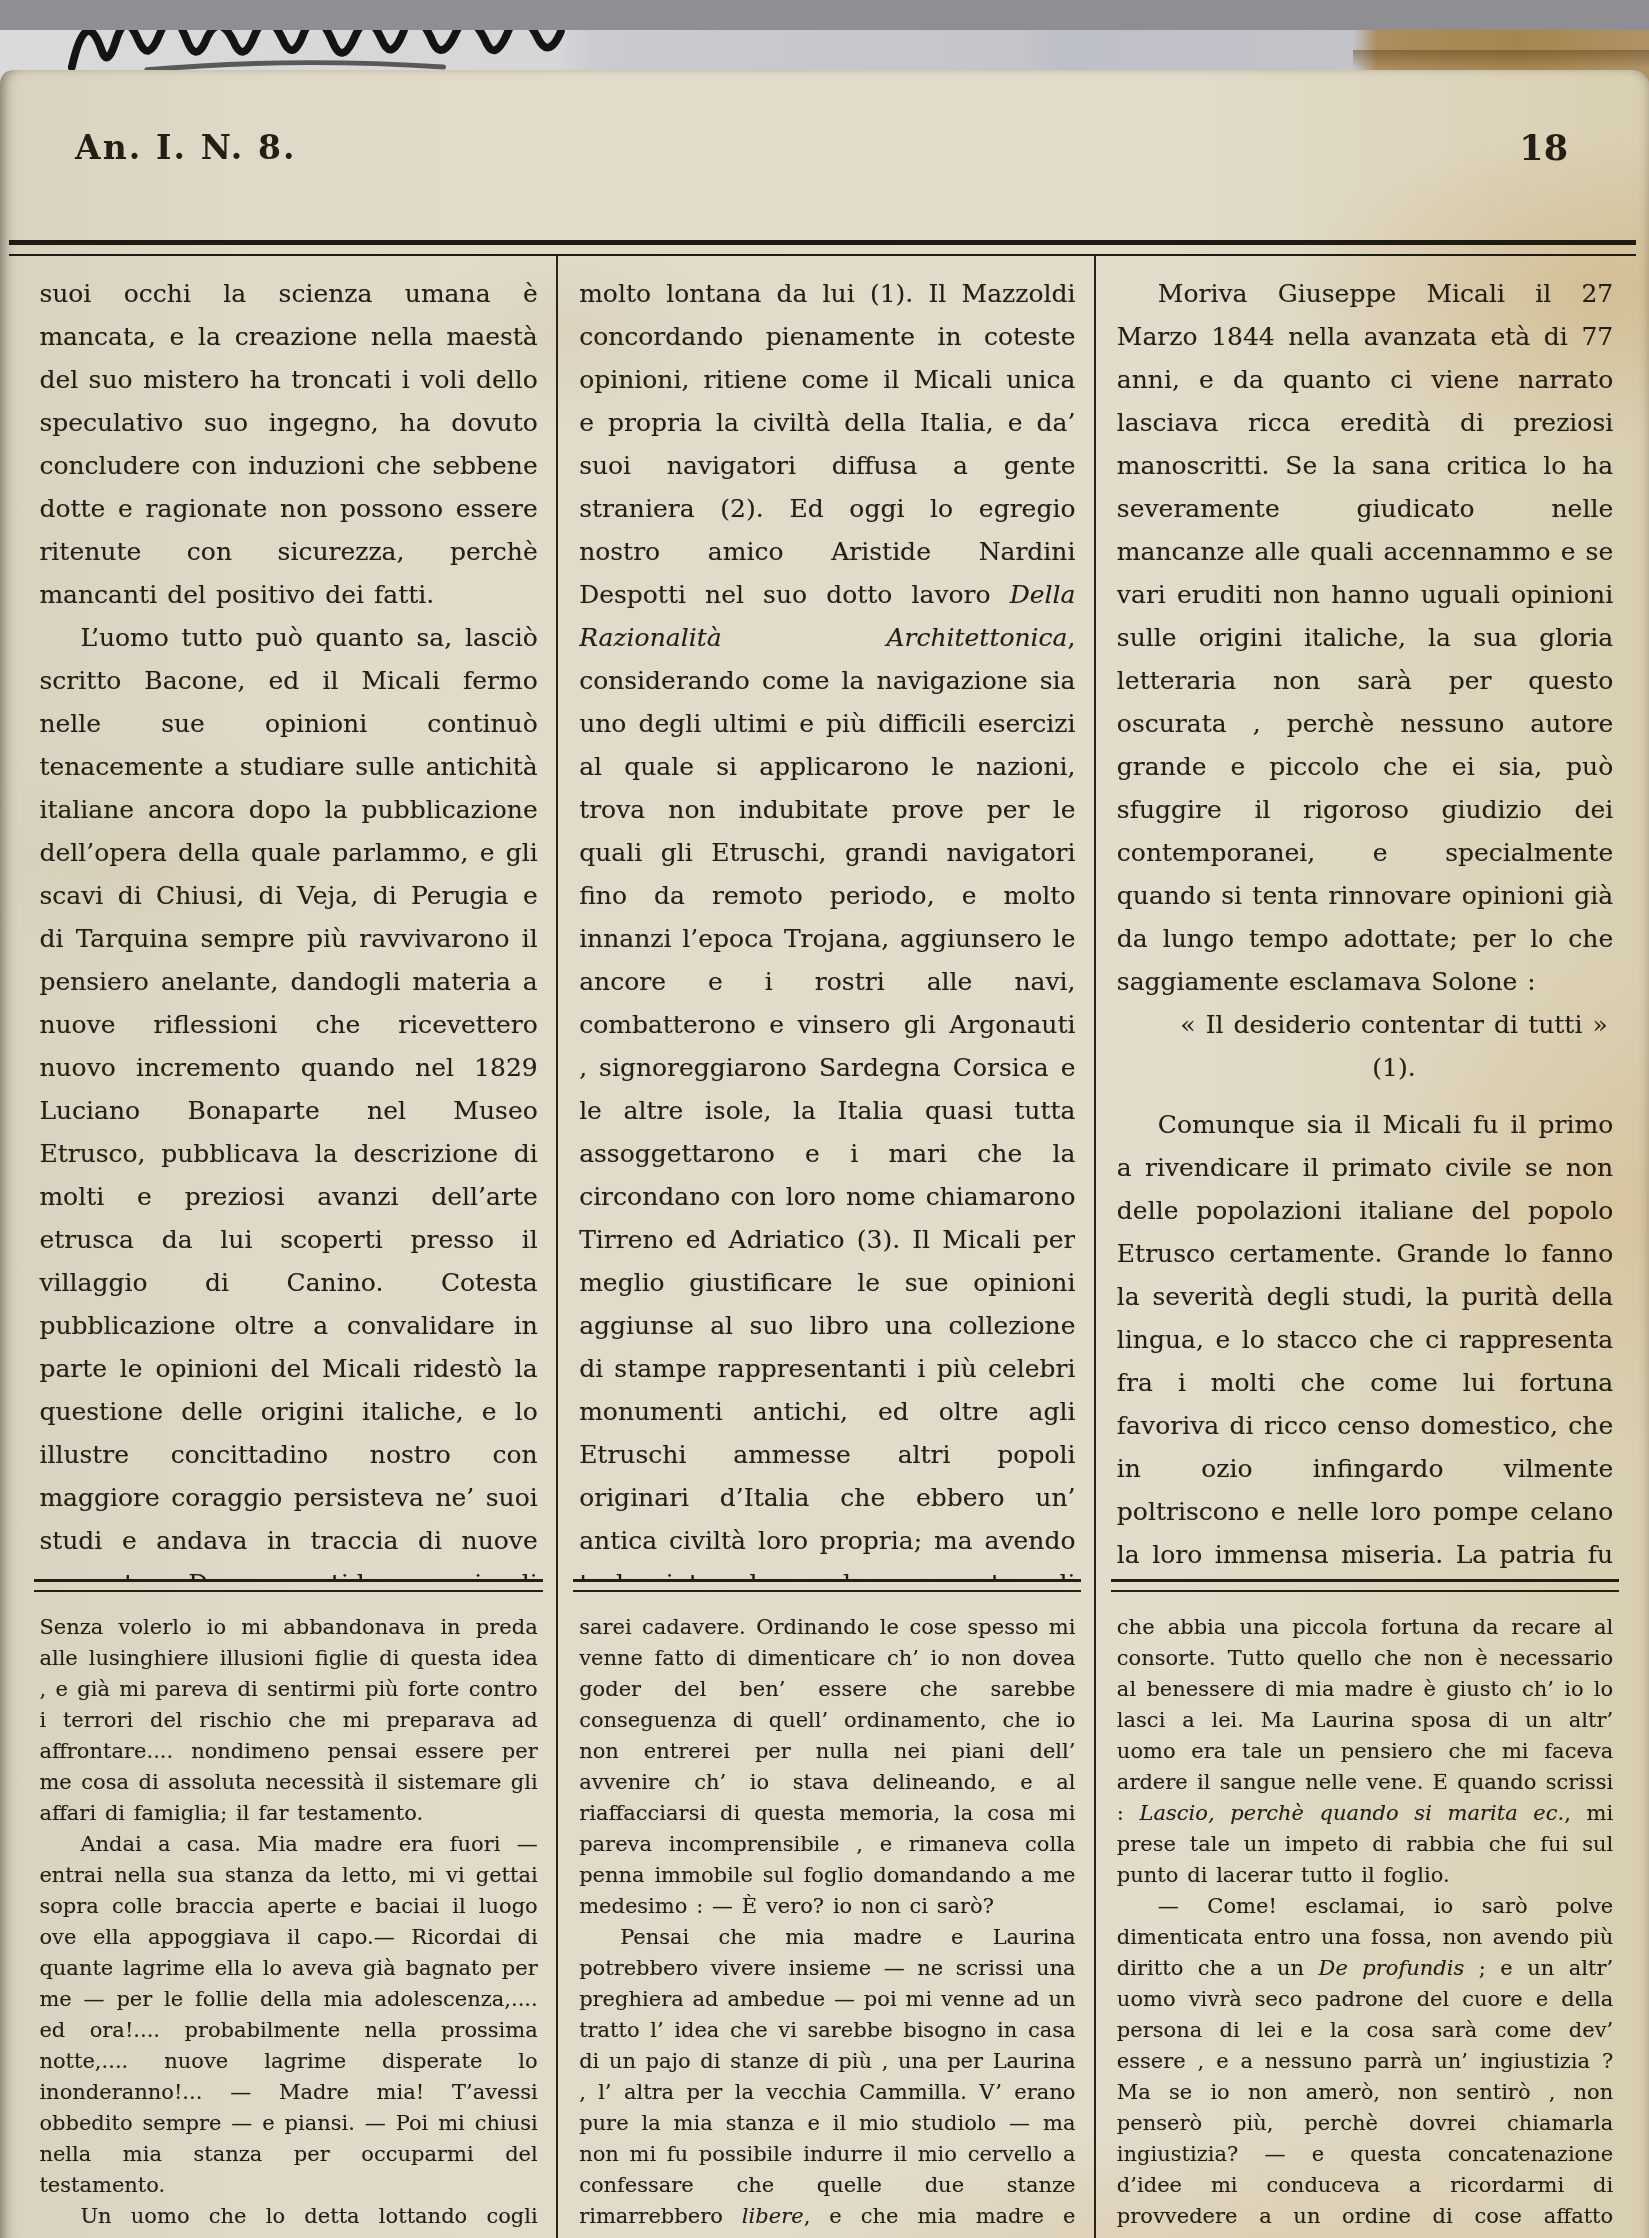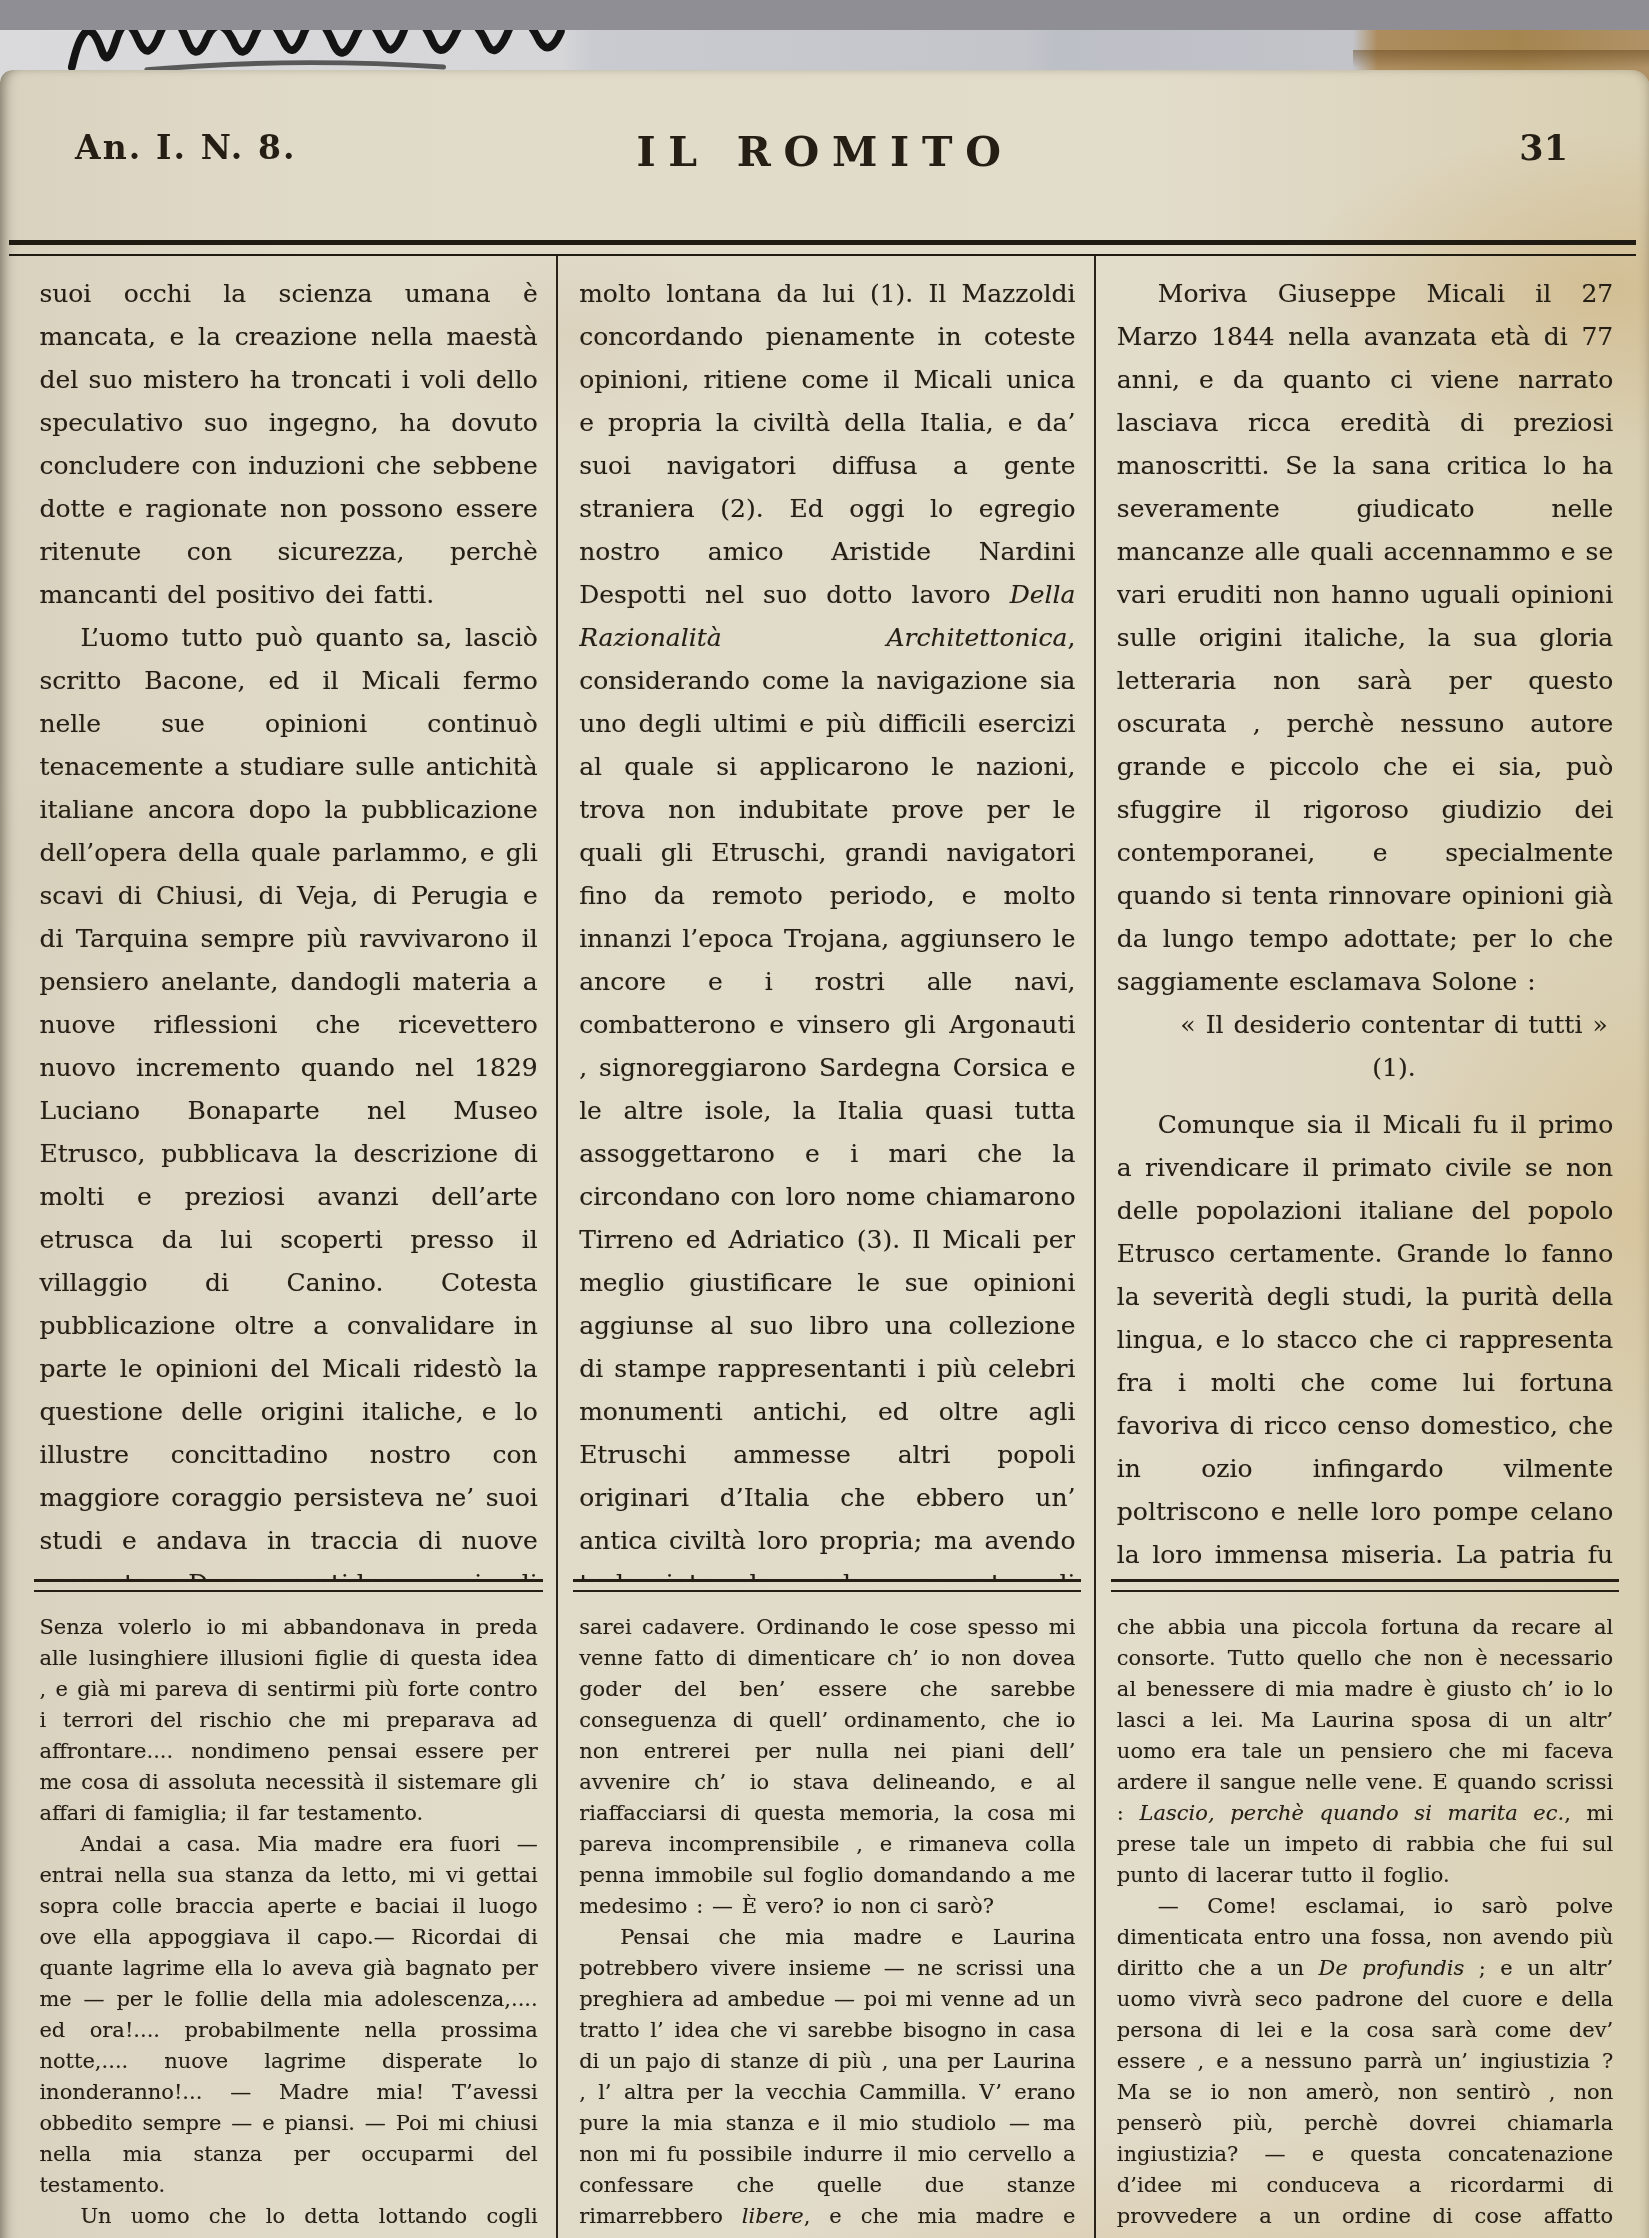--- a/index.html
+++ b/index.html
@@ -56,22 +56,21 @@
       <path d="M14 96 Q 34 8 56 72 Q 64 98 76 60 Q 90 14 108 58 Q 122 92 138 50 Q 156 6 176 56 Q 188 90 202 62 Q 220 16 242 58 Q 256 94 272 52 Q 290 10 312 56 Q 326 92 342 48 Q 360 8 382 58 Q 396 96 414 54 Q 432 12 452 56 Q 466 92 484 44 Q 498 6 522 54 Q 536 92 556 50 Q 574 10 598 56 Q 612 94 632 44 Q 648 8 672 52 Q 688 88 706 46" fill="none" stroke="#141414" stroke-width="11" stroke-linecap="round"></path>
       <path d="M120 100 Q 320 82 540 96" fill="none" stroke="#141414" stroke-width="7" stroke-linecap="round" opacity=".65"></path>
     </svg>
     <div class="tan-shade"></div>
   </div>
 
   <div class="paper">
 
     <div class="masthead">
       <span class="issue">An. I. N. 8.</span>
-      <div class="nameplate">IL ROMITO</div>
-      <span class="pagenum">31</span>
+      <span class="pagenum">18</span>
     </div>
     <div class="headrule"></div>
 
     <div class="cols">
 
       <div class="col">
         <div class="top-block coltext">
             <p class="noindent"><span>suoi occhi la scienza umana è mancata, e la creazione nella maestà del suo mistero ha troncati i voli dello speculativo suo ingegno, ha dovuto concludere con induzioni che sebbene dotte e ragionate non possono essere ritenute con sicurezza, perchè mancanti del positivo dei fatti.</span></p>
             <p><span>L’uomo tutto può quanto sa, lasciò scritto Bacone, ed il Micali fermo nelle sue opinioni continuò tenacemente a studiare sulle antichità italiane ancora dopo la pubblicazione dell’opera della quale parlammo, e gli scavi di Chiusi, di Veja, di Perugia e di Tarquina sempre più ravvivarono il pensiero anelante, dandogli materia a nuove riflessioni che ricevettero nuovo incremento quando nel 1829 Luciano Bonaparte nel Museo Etrusco, pubblicava la descrizione di molti e preziosi avanzi dell’arte etrusca da lui scoperti presso il villaggio di Canino. Cotesta pubblicazione oltre a convalidare in parte le opinioni del Micali ridestò la questione delle origini italiche, e lo illustre concittadino nostro con maggiore coraggio persisteva ne’ suoi studi e andava in traccia di nuove scoperte. Dopo ventidue anni di meditazione ricompose l’opera sua con altri elementi ed ordine diverso, che dette alla luce nel 1832 con titolo assai più preciso e più corrispondente allo scopo che si era prefisso, chiamandola, </span><span class="it">Istoria degli antichi Popoli d’Italia</span><span>. In questo libro maggiormente si parla del popolo Etrusco, che essendo il più conosciuto fra le tenebre dell’antichità, ed il più ricco di monumenti, fornisce moltiplici fatti che fanno risalire ai più remoti tempi la sua civiltà; e in ciò crediamo che il nostro autore non abbia oppositori come nelle altre materie di questo suo secondo lavoro, poichè lo stesso Erodoto vuole gli Etruschi, signori del mare in epoca</span></p>
           </div>

